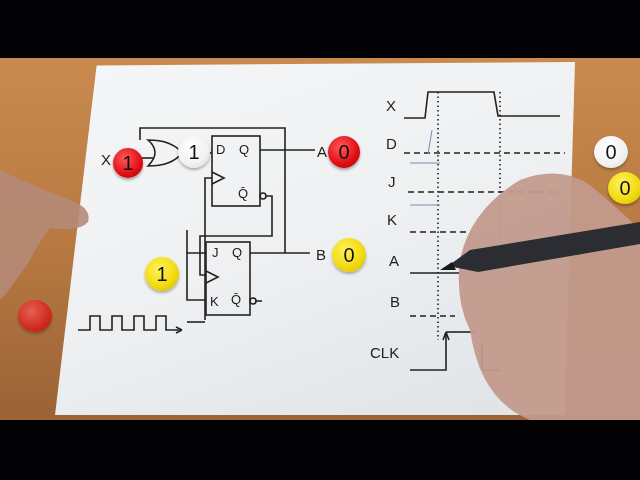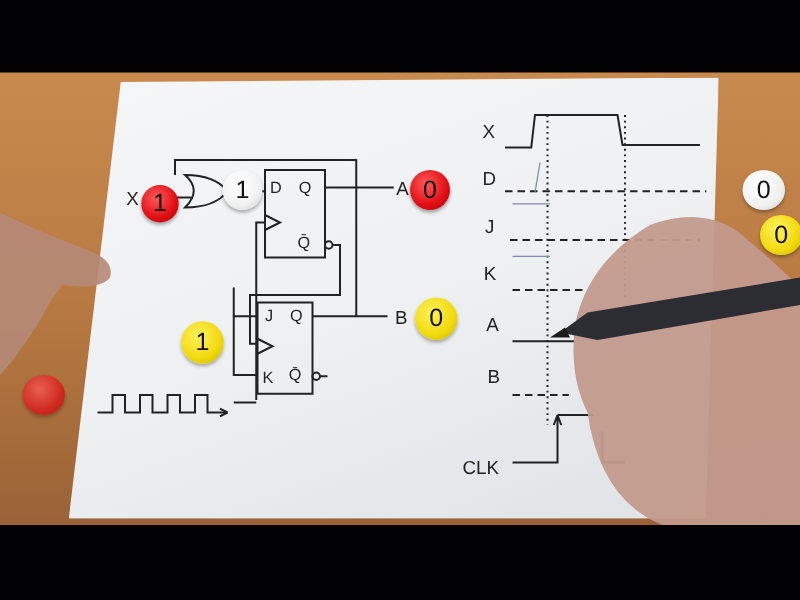--- a/index.html
+++ b/index.html
@@ -93,21 +93,21 @@
 <span class="lbl sm" style="left:231px;top:292px;">Q̄</span>
 <span class="lbl" style="left:317px;top:143px;">A</span>
 <span class="lbl" style="left:316px;top:246px;">B</span>
 
 <span class="lbl" style="left:386px;top:97px;">X</span>
 <span class="lbl" style="left:386px;top:135px;">D</span>
 <span class="lbl" style="left:388px;top:173px;">J</span>
 <span class="lbl" style="left:387px;top:211px;">K</span>
 <span class="lbl" style="left:389px;top:252px;">A</span>
 <span class="lbl" style="left:390px;top:293px;">B</span>
-<span class="lbl" style="left:370px;top:366px;">CLK</span>
+<span class="lbl" style="left:370px;top:344px;">CLK</span>
 
 <div class="token red" style="left:113px;top:148px;width:30px;height:30px;">
     <span>1</span>
   </div>
 <div class="token white" style="left:178px;top:136px;width:32px;height:32px;">
     <span>1</span>
   </div>
 <div class="token red" style="left:328px;top:136px;width:32px;height:32px;">
     <span>0</span>
   </div>

